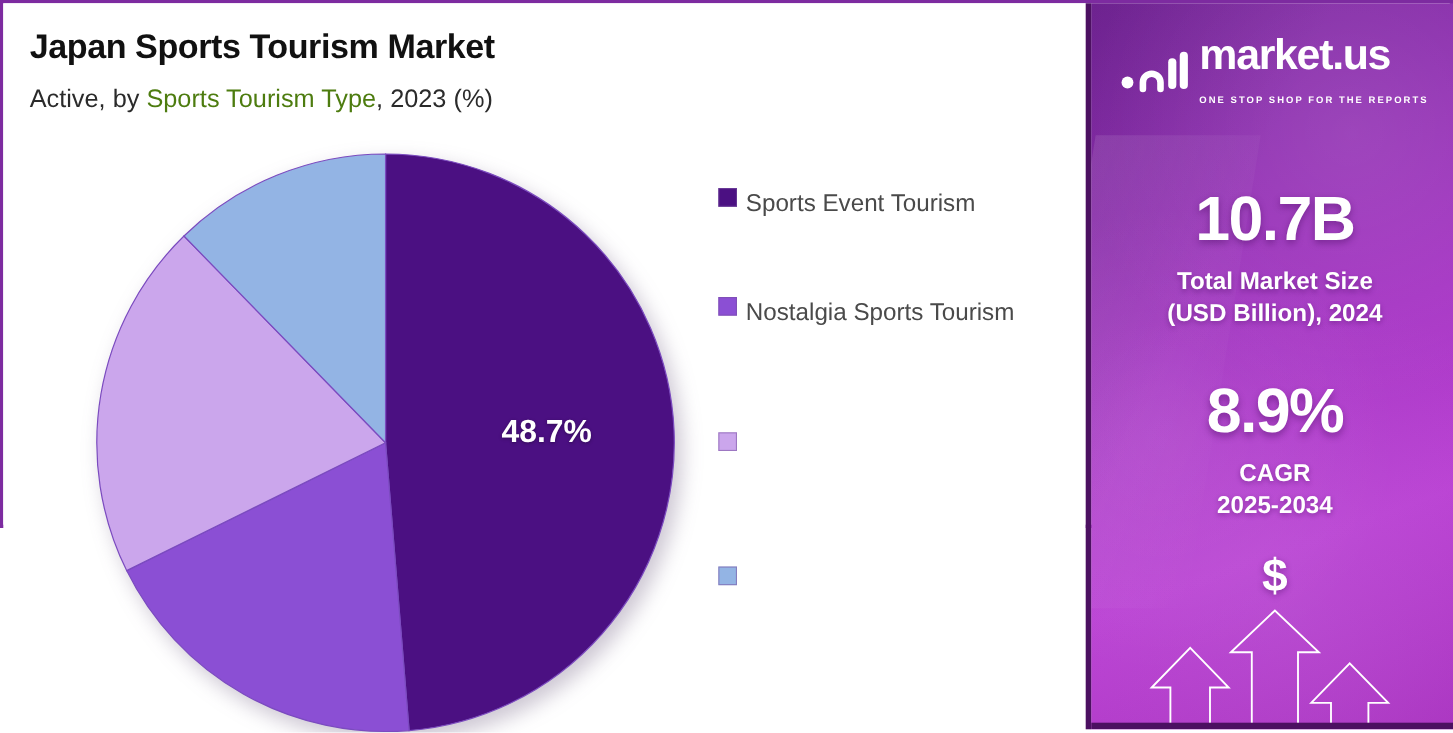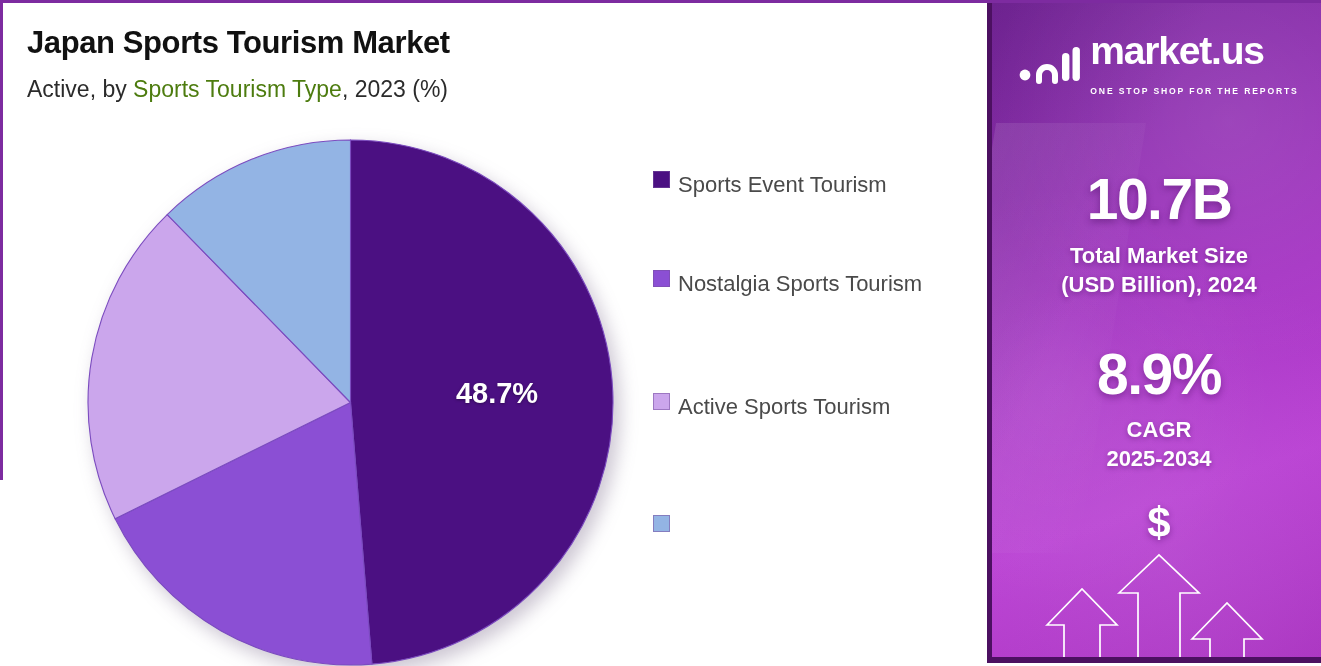--- a/index.html
+++ b/index.html
@@ -177,21 +177,20 @@
         <div class="legend-item" style="top: 0px; margin-top: 23px;">
           <span class="legend-swatch" style="background: rgb(75, 16, 130);"></span>
           <span class="legend-label">Sports Event Tourism</span>
         </div>
         <div class="legend-item" style="top: 122px;">
           <span class="legend-swatch" style="background: rgb(139, 79, 212);"></span>
           <span class="legend-label">Nostalgia Sports Tourism</span>
         </div>
         <div class="legend-item" style="top: 245px;">
           <span class="legend-swatch" style="background: rgb(203, 166, 236);"></span>
-          <span class="legend-label">Active Sports Tourism</span>
         </div>
         <div class="legend-item" style="top: 367px;">
           <span class="legend-swatch" style="background: rgb(147, 180, 228);"></span>
         </div>
       </div>
 
   </div>
 
   <div id="side-panel">
     <div id="panel-texture"></div>

